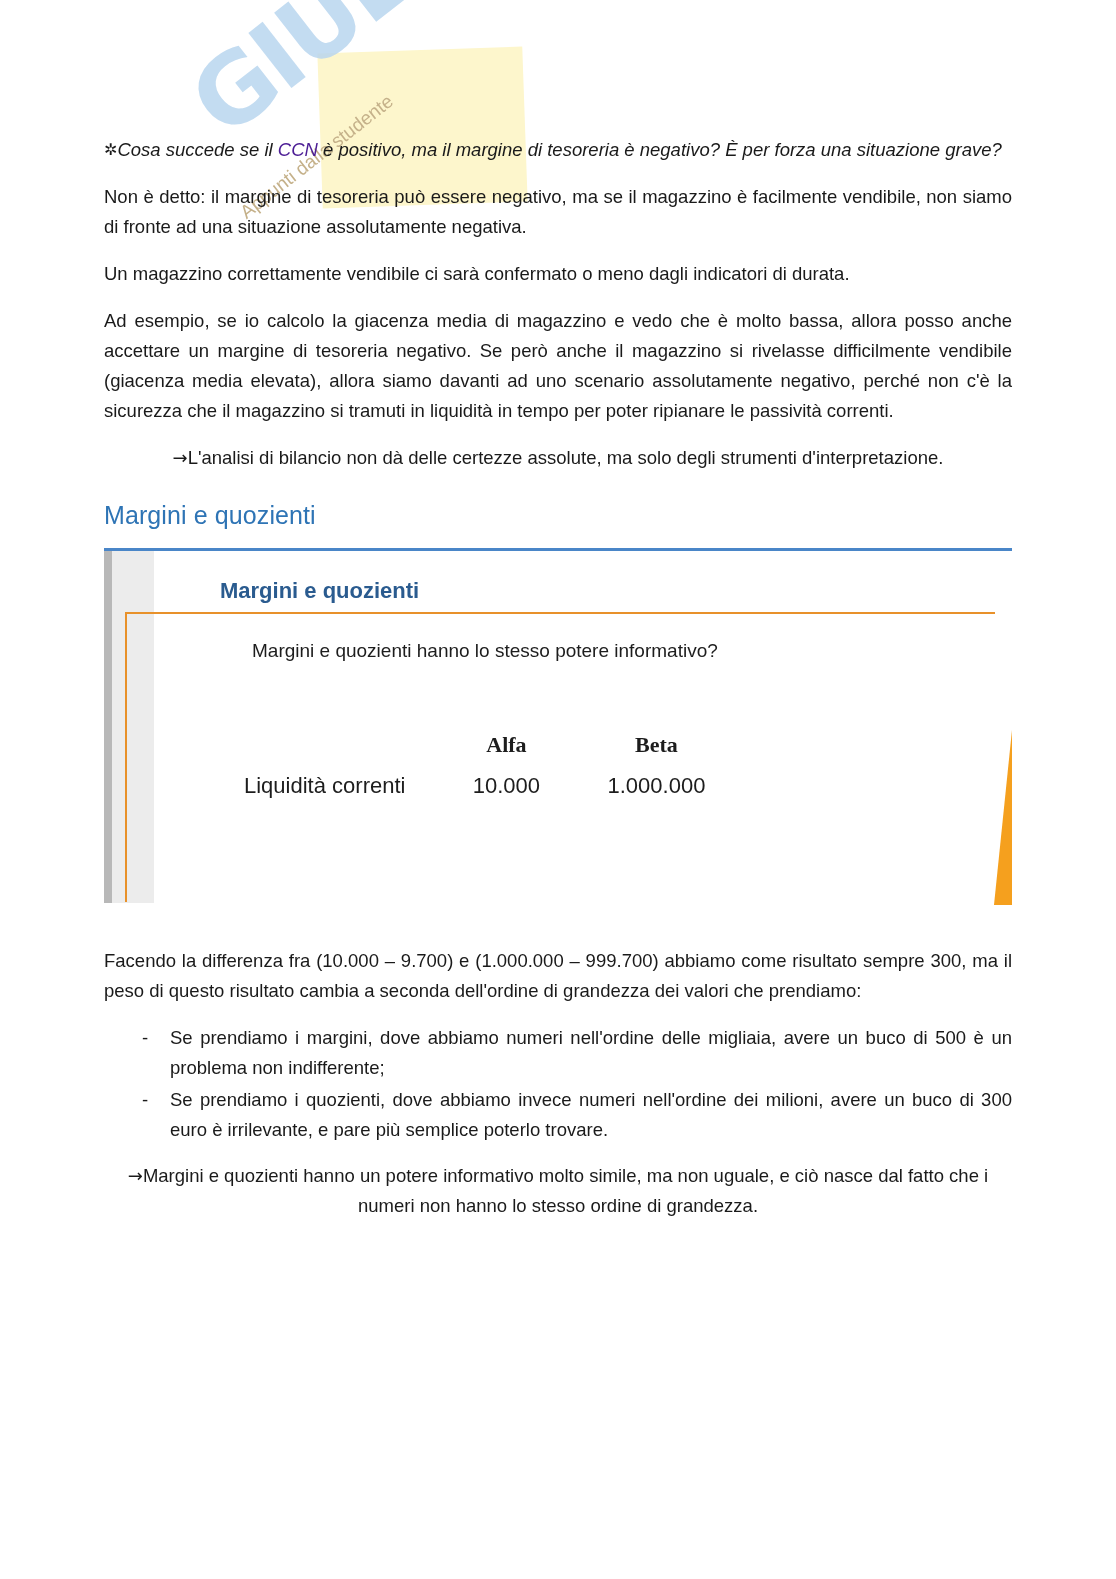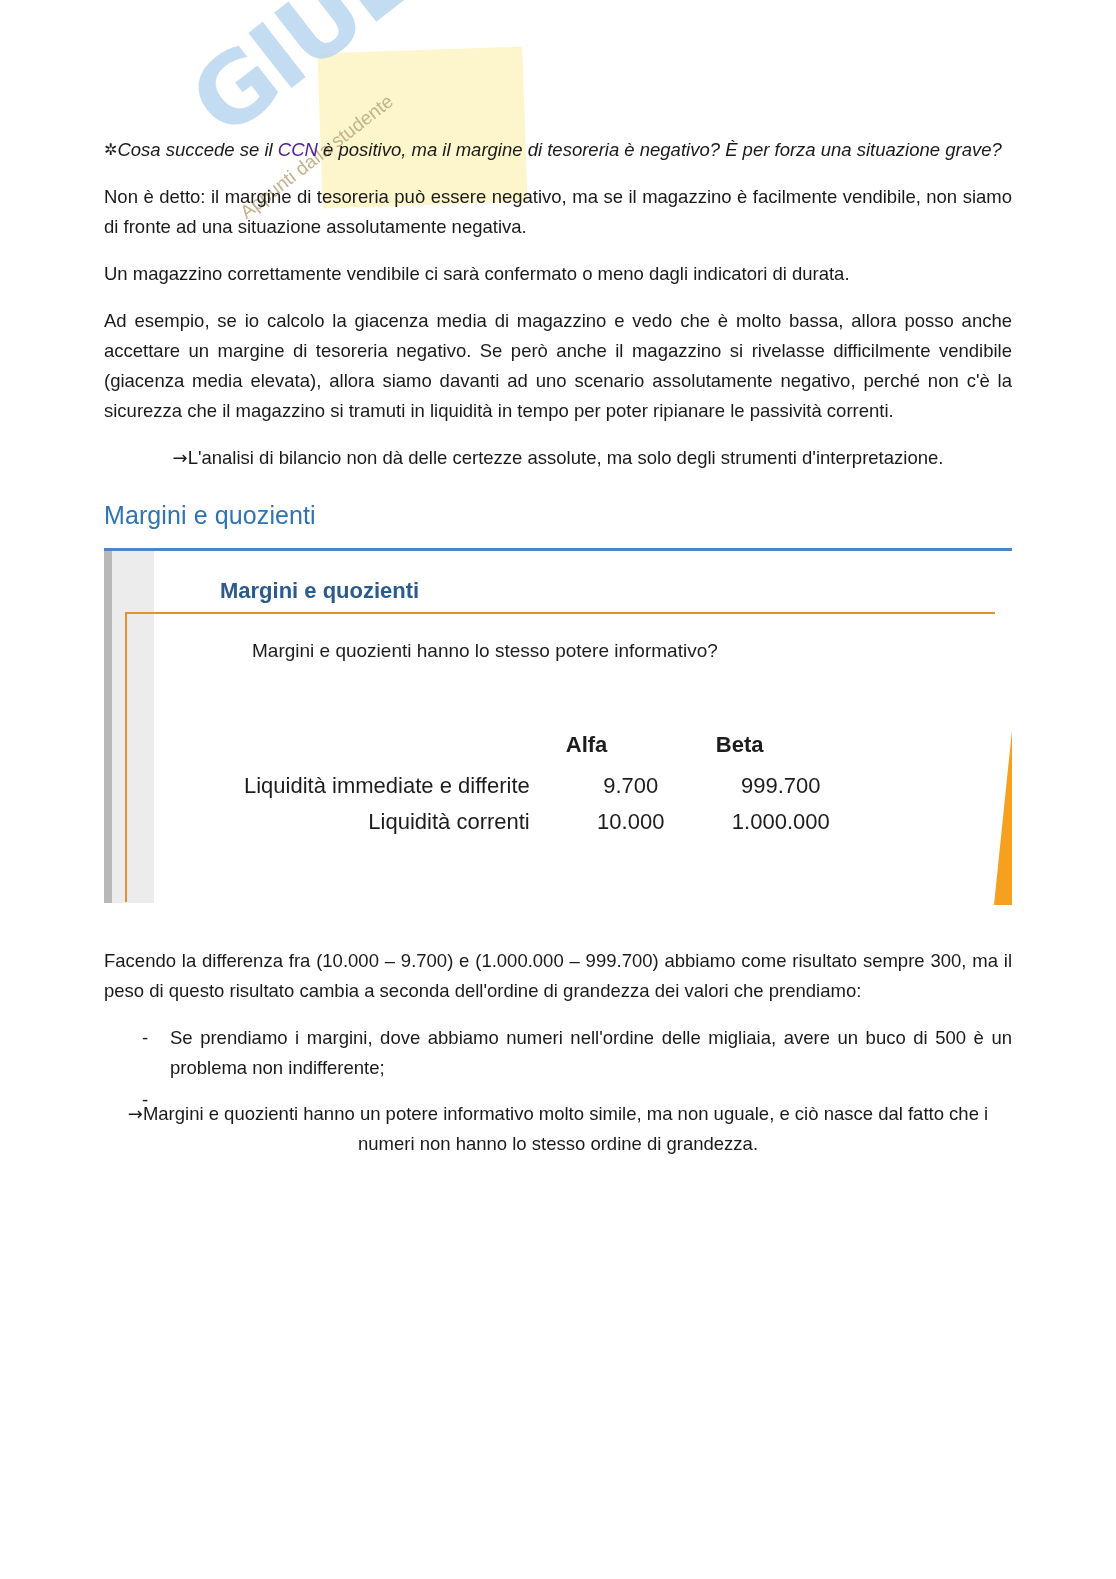--- a/index.html
+++ b/index.html
@@ -193,21 +193,22 @@
     position: absolute;
     left: 130px;
     top: 182px;
     border-collapse: collapse;
     font-size: 22px;
     color: #1d1d1d;
   }
   table.fig-table th {
     font-weight: bold;
     padding: 2px 10px 10px 10px;
-    text-align: left;
+    text-align: center;
+    font-family: Liberation Serif, serif;
   }
   table.fig-table th.blank { }
   table.fig-table td {
     padding: 5px 10px;
     text-align: center;
   }
   table.fig-table td.rowlabel {
     text-align: right;
     padding-right: 26px;
     white-space: nowrap;
@@ -253,36 +254,31 @@
       <table class="fig-table">
         <thead>
           <tr>
             <th class="blank"></th>
             <th>Alfa</th>
             <th>Beta</th>
           </tr>
         </thead>
         <tbody>
           <tr>
-            <td class="rowlabel">Liquidità immediate e differite</td>
-            <td class="num">9.700</td>
-            <td class="num">999.700</td>
-          </tr>
-          <tr>
             <td class="rowlabel">Liquidità correnti</td>
             <td class="num">10.000</td>
             <td class="num">1.000.000</td>
           </tr>
         </tbody>
       </table>
     </div>
 
     <p>Facendo la differenza fra (10.000 – 9.700) e (1.000.000 – 999.700) abbiamo come risultato sempre 300, ma il peso di questo risultato cambia a seconda dell'ordine di grandezza dei valori che prendiamo:</p>
 
     <ul class="dashlist">
       <li><span class="dash">-</span><span>Se prendiamo i margini, dove abbiamo numeri nell'ordine delle migliaia, avere un buco di 500 è un problema non indifferente;</span></li>
-      <li><span class="dash">-</span></li>
+      <li><span class="dash">-</span><span>Se prendiamo i quozienti, dove abbiamo invece numeri nell'ordine dei milioni, avere un buco di 300 euro è irrilevante, e pare più semplice poterlo trovare.</span></li>
     </ul>
 
     <p class="arrow-para"><span class="arrow">→</span><span>Margini e quozienti hanno un potere informativo molto simile, ma non uguale, e ciò nasce dal fatto che i numeri non hanno lo stesso ordine di grandezza.</span></p>
 
   </div>
 </div>
 
 </body></html>

